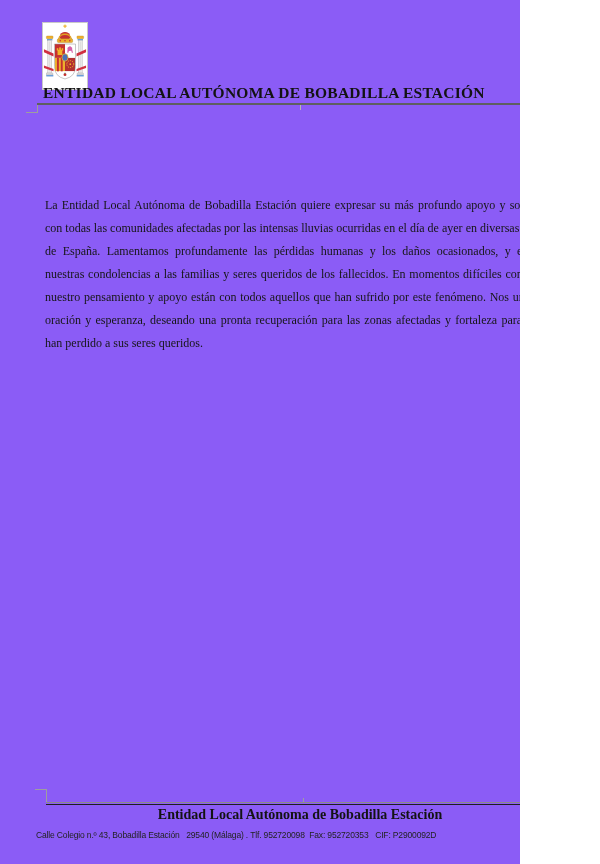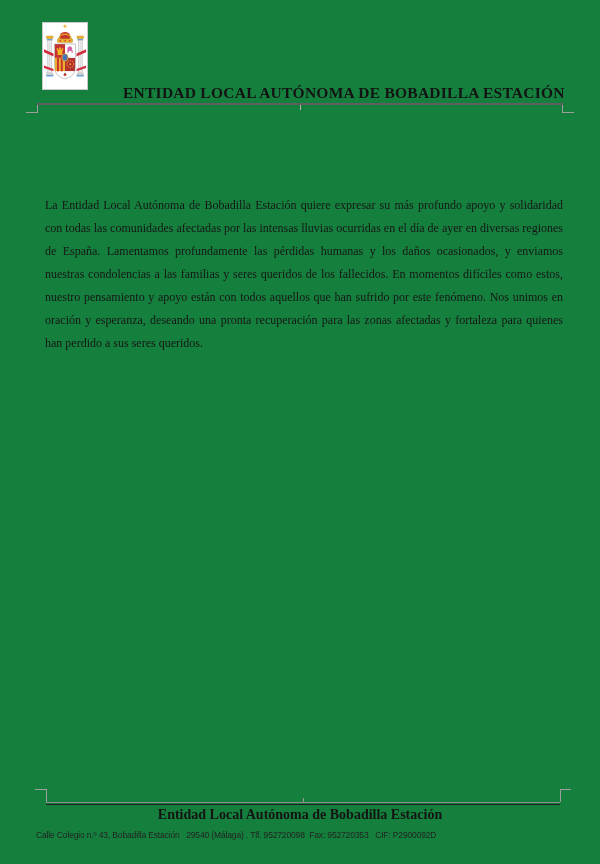--- a/index.html
+++ b/index.html
@@ -1,19 +1,19 @@
 <!DOCTYPE html>
 <html><head>
 <meta charset="utf-8">
 <style>
   html,body{margin:0;padding:0;background:#ffffff;}
   .page{
     position:relative;
-    width:600px;height:864px;
-    background:#15803d;
+    width:520px;height:864px;
+    background:#8b5cf6;
     font-family:"Liberation Serif", serif;
     color:#1b1b1b;
     overflow:hidden;
   }
 
   
   .logo-box{
     position:absolute;left:42px;top:22px;
     width:46px;height:68px;
     border:1px solid #c9c9c9;

